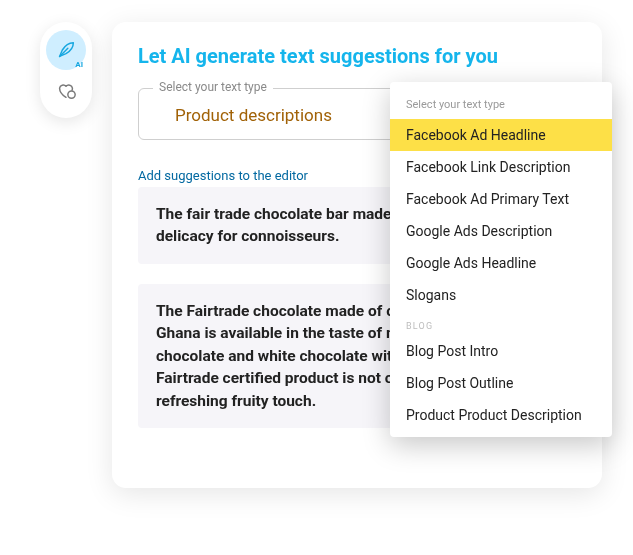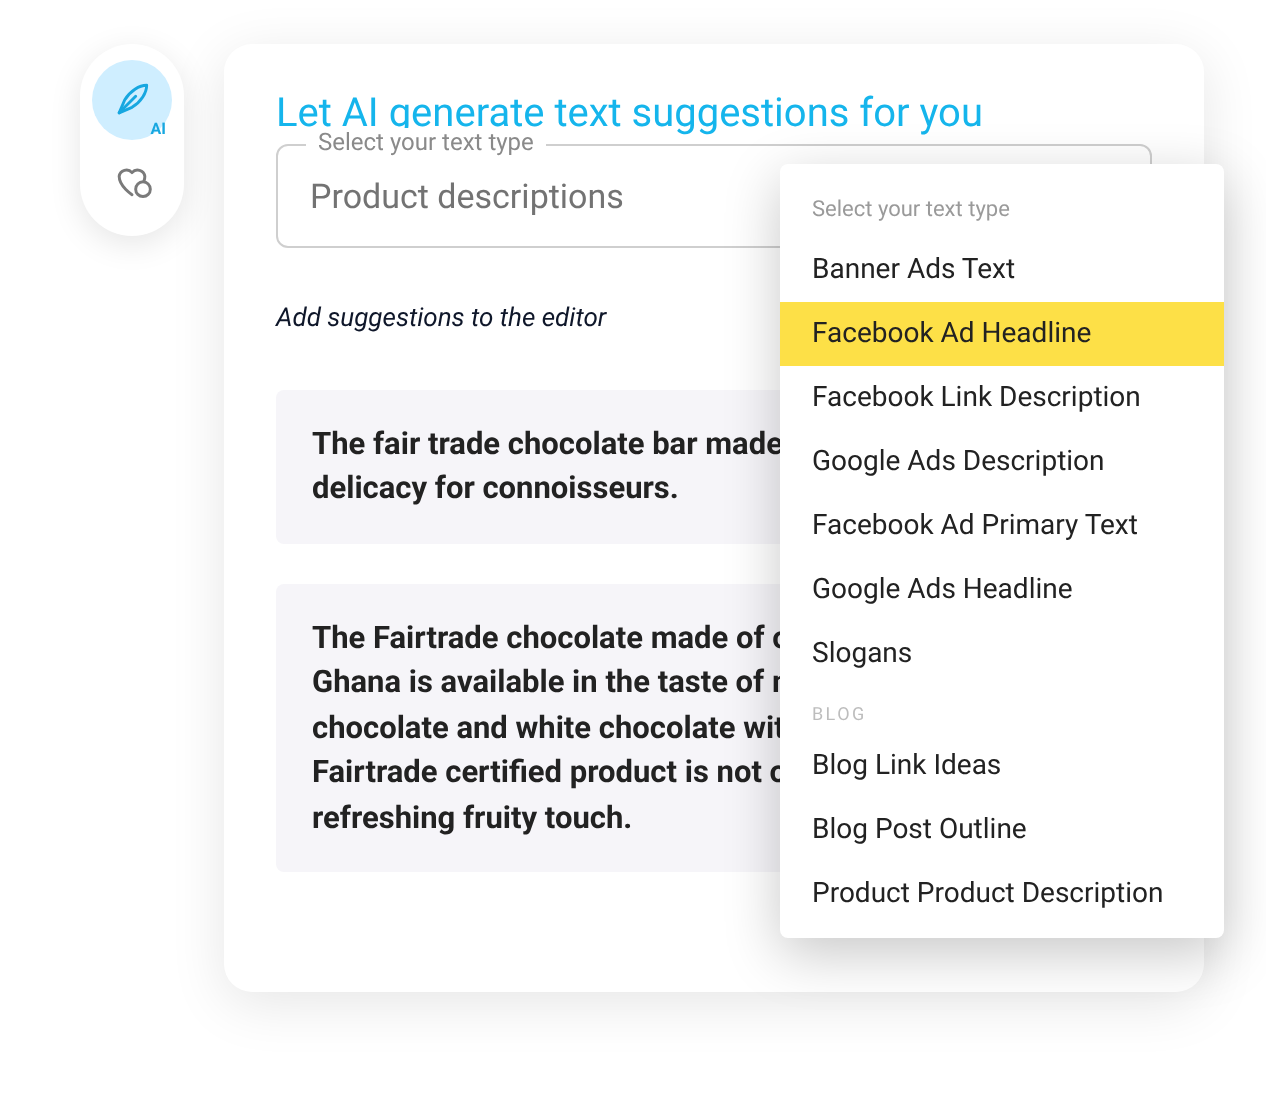--- a/index.html
+++ b/index.html
@@ -37,47 +37,47 @@
     top: 22px; left: 112px;
     width: 490px;
     background: #fff;
     border-radius: 14px;
     box-shadow: 0 6px 28px rgba(0,0,0,0.10);
     padding: 22px 26px 40px 26px;
     z-index: 1;
   }
   .panel-title {
     color: #15b5ec;
-    font-weight: 400;
+    font-weight: 700;
     font-size: 20px;
-    margin-bottom: 4px;
+    margin-bottom: 20px;
   }
   .select-wrap {
     position: relative;
     border: 1px solid #cfcfcf;
     border-radius: 6px;
     padding: 16px 16px 14px 16px;
     margin-bottom: 28px;
   }
   .select-legend {
     position: absolute; top: -9px; left: 14px;
     background: #fff;
     padding: 0 6px;
     font-size: 12px;
     color: #8a8a8a;
   }
   .select-value {
     font-size: 17px;
-    color: #737373;
+    color: #a16207;
+    margin-left: 20px;
   }
   .subheading {
     font-size: 13px;
-    color: #0f172a;
-    margin-bottom: 28px;
-    font-style: italic;
+    color: #0369a1;
+    margin-bottom: 4px;
   }
   .suggestion {
     background: #f6f5f9;
     border-radius: 4px;
     padding: 16px 18px;
     margin-bottom: 20px;
     font-size: 15.5px;
     font-weight: 700;
     color: #222;
     line-height: 1.45;
@@ -142,26 +142,25 @@
 
   <div class="subheading">Add suggestions to the editor</div>
 
   <div class="suggestion">The fair trade chocolate bar made of organic cocoa is a delicacy for connoisseurs.</div>
   <div class="suggestion">The Fairtrade chocolate made of organic cocoa from Ghana is available in the taste of milk chocolate, dark chocolate and white chocolate with raspberries. The Fairtrade certified product is not only fair, but also a refreshing fruity touch.</div>
 </div>
 
 <div class="dropdown">
   <div class="dd-label">Select your text type</div>
 
-  <div class="dd-item">Banner Ads Text</div>
   <div class="dd-item hover">Facebook Ad Headline</div>
   <div class="dd-item">Facebook Link Description</div>
+  <div class="dd-item">Facebook Ad Primary Text</div>
   <div class="dd-item">Google Ads Description</div>
-  <div class="dd-item">Facebook Ad Primary Text</div>
   <div class="dd-item">Google Ads Headline</div>
   <div class="dd-item">Slogans</div>
 
   <div class="dd-category">BLOG</div>
-  <div class="dd-item">Blog Link Ideas</div>
+  <div class="dd-item">Blog Post Intro</div>
   <div class="dd-item">Blog Post Outline</div>
 
   <div class="dd-item">Product Product Description</div>
 </div>
 
 </body></html>

